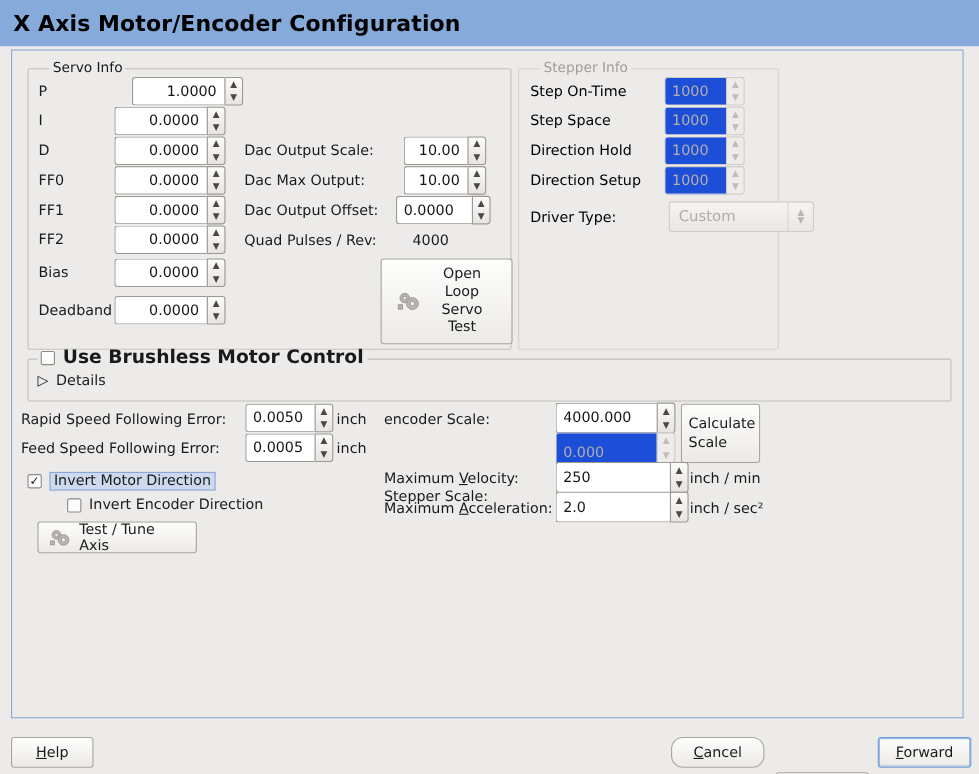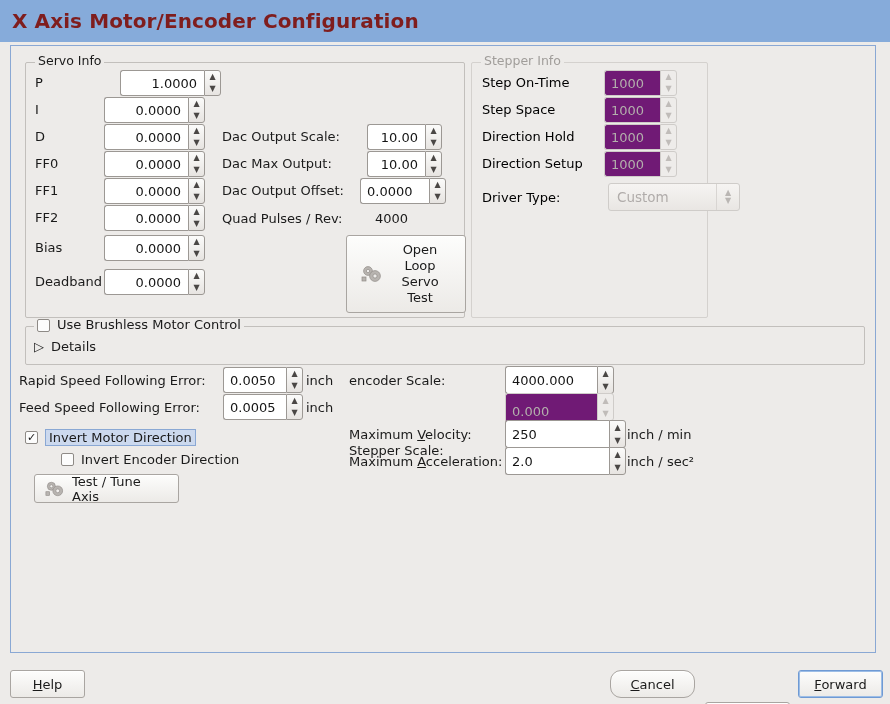--- a/index.html
+++ b/index.html
@@ -16,21 +16,21 @@
   }
 
   
   .titlebar {
     position: absolute; left: 0; top: 0;
     width: 890px; height: 42px;
     background: #86abda;
     display: flex; align-items: center;
   }
   .titlebar .title {
-    color: #7f1d1d;
+    color: #000000;
     font-size: 20px;
     font-weight: bold;
     padding-left: 12px;
     letter-spacing: .1px;
   }
 
   
   .content-frame {
     position: absolute;
     left: 10px; top: 45px;
@@ -42,21 +42,21 @@
 
   
   .groupframe {
     position: absolute;
     border: 1px solid #c2bfbc;
     border-radius: 2px;
     box-sizing: border-box;
   }
   .groupframe > .legend {
     position: absolute;
-    top: -9px; left: 9px;
+    top: -9px; left: 19px;
     background: #edebe9;
     padding: 0 3px;
     font-size: 12.5px;
     line-height: 14px;
     white-space: nowrap;
   }
   .legend.disabled { color: #a09d9a; }
 
   .disabled-text { color: #000000; }
 
@@ -90,21 +90,21 @@
     display: flex; flex-direction: column;
     box-sizing: border-box;
   }
   .spin .btns .ar {
     flex: 1 1 50%;
     display: flex; align-items: center; justify-content: center;
     font-size: 8px; line-height: 8px;
     color: #4a4745;
   }
   .spin.disabled .entry {
-    background: #701a75;
+    background: #1d4ed8;
     border-color: #cfccc9;
     color: #b3afac;
     box-shadow: none;
   }
   .spin.disabled .btns {
     border-color: #cfccc9;
     background: #eeecea;
   }
   .spin.disabled .btns .ar { color: #c0bcb9; }
 
@@ -426,21 +426,21 @@
             <span>▼</span>
         </span>
       </div>
     </div>
   </div>
 
   <div class="groupframe" style="left:14px; top:280px; width:840px; height:39px;">
     <span class="legend" style="left:8px;">
       <span class="chk">
         <span class="box"></span>
-        <span class="lbl" style="font-weight:normal; font-size:13px;">Use Brushless Motor Control</span>
+        <span class="lbl" style="font-weight:bold; font-size:17px;">Use Brushless Motor Control</span>
       </span>
     </span>
 
     <div class="row" style="left:8px; top:12px; display:flex; align-items:center;">
       <span style="font-size:13px; color:#1a1a1a; margin-right:7px; line-height:13px;">▷</span>
       <span class="lbl">Details</span>
     </div>
   </div>
 
   <div class="row" style="left:8px; top:327px;">
@@ -523,20 +523,24 @@
   <div class="row" style="left:494px; top:347px;">
     <div class="spin disabled" style="height:28px;">
       <div class="entry left" style="width:92px; height:36px;">0.000</div>
       <div class="btns">
         <div class="ar">▲</div>
         <div class="ar">▼</div>
       </div>
     </div>
   </div>
 
+  <div class="btn" style="position:absolute; left:608px; top:321px; width:72px; height:54px; flex-direction:column; align-items:flex-start; padding:0 0 0 6px; justify-content:center; line-height:17px;">
+    <span>Calculate</span>
+    <span>Scale</span>
+  </div>
 
   <div class="row" style="left:338px; top:381px;">
     <span class="lbl"><span>Maximum </span><u>V</u><span>elocity:</span></span>
   </div>
   <div class="row" style="left:494px; top:374px;">
     <div class="spin" style="height:28px;">
       <div class="entry left" style="width:104px; height:28px;">250</div>
       <div class="btns">
         <div class="ar">▲</div>
         <div class="ar">▼</div>

